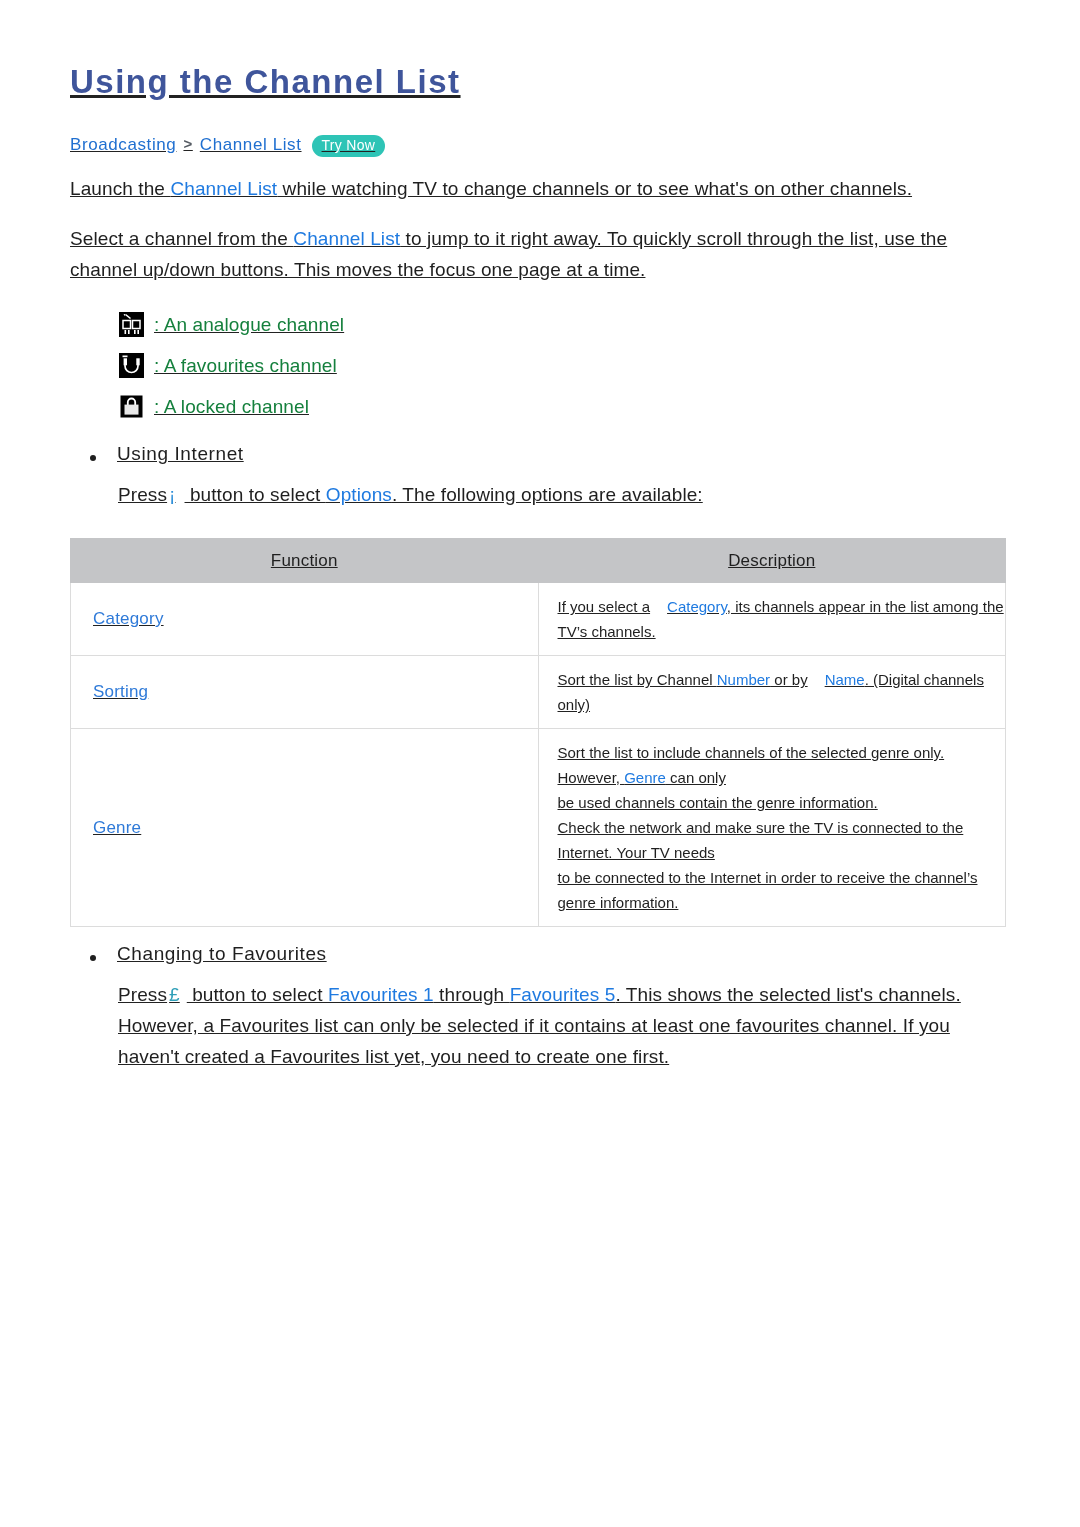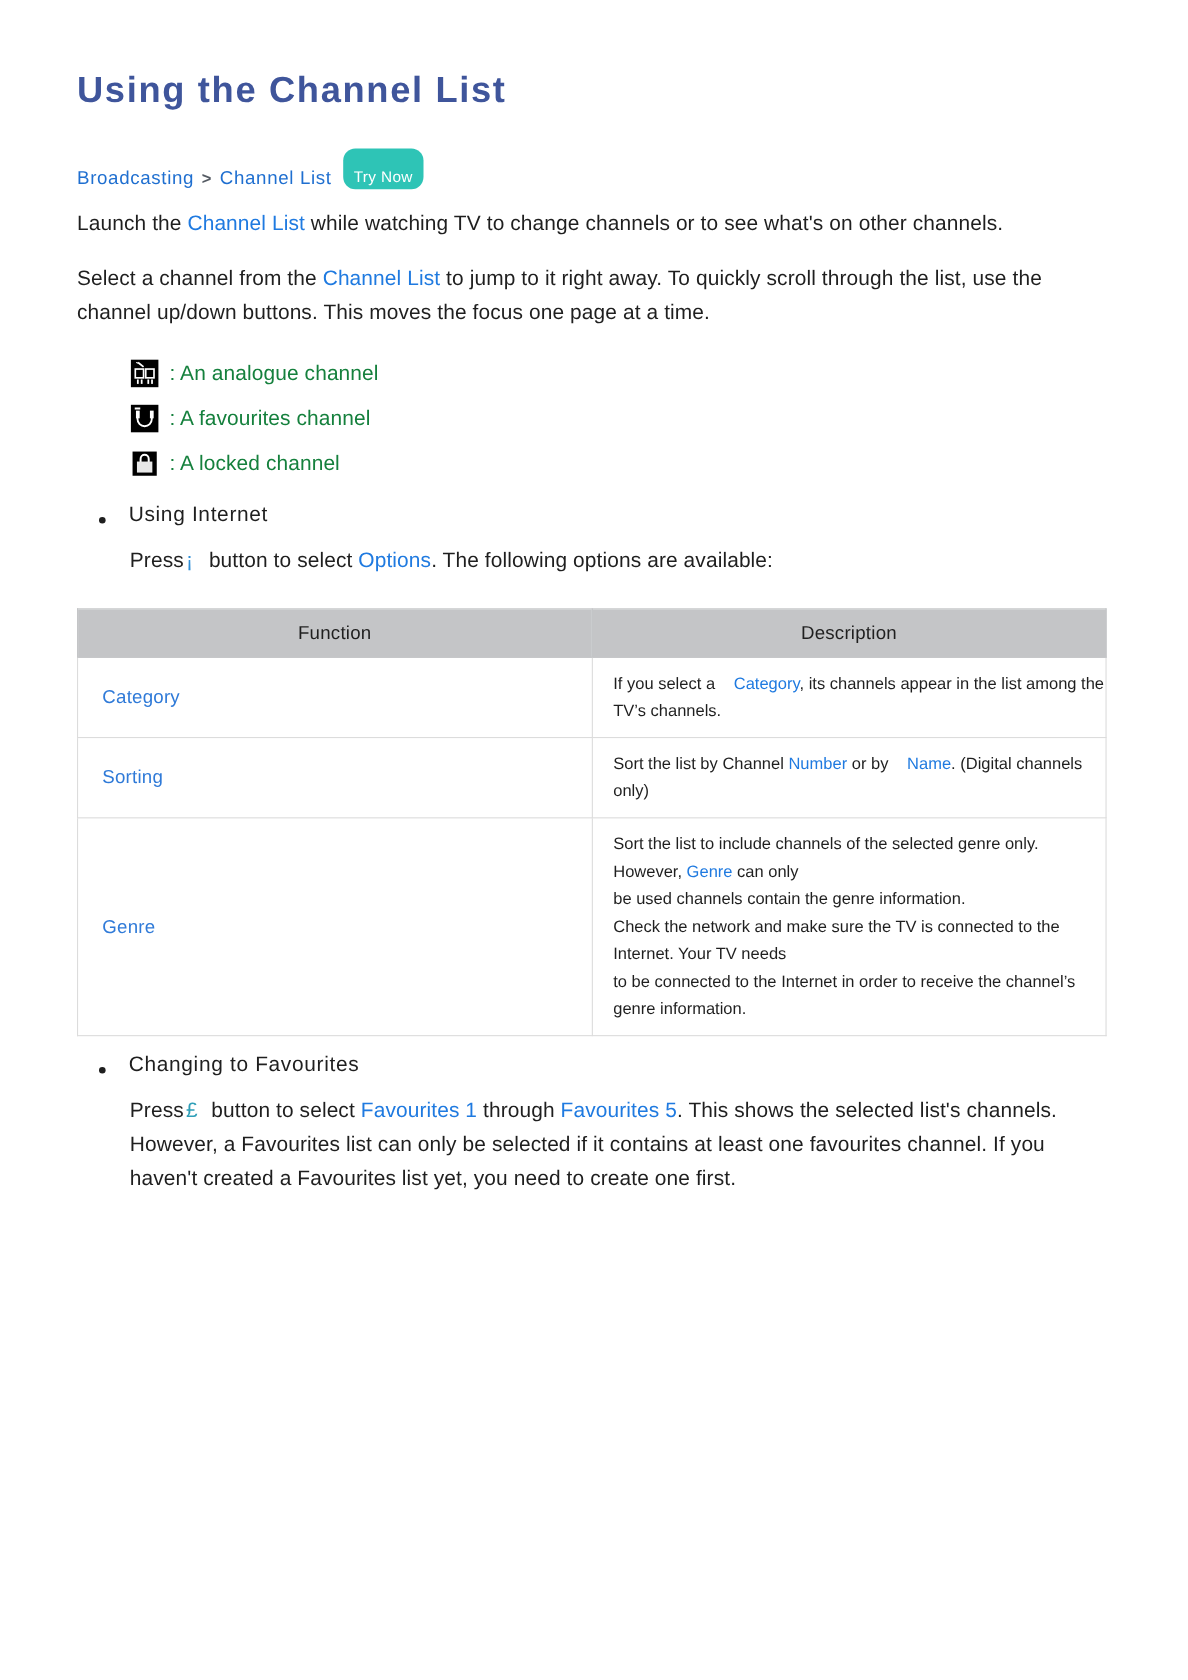--- a/index.html
+++ b/index.html
@@ -13,57 +13,58 @@
     font-family: "Liberation Sans", sans-serif;
     color: #222222;
     -webkit-font-smoothing: antialiased;
   }
   .page {
     position: relative;
     width: 1080px;
     height: 1527px;
     box-sizing: border-box;
     padding: 0 70px;
+    text-decoration: underline;
   }
 
   
   .page-title {
     margin: 0;
     padding-top: 62px;
     font-size: 33px;
     font-weight: bold;
     letter-spacing: 1.5px;
     color: #3f559b;
     line-height: 1.2;
   }
 
   
   .breadcrumb {
     margin-top: 33px;
     font-size: 17px;
     color: #1f6fd0;
     letter-spacing: 0.6px;
     display: flex;
-    align-items: flex-end;
+    align-items: flex-start;
     gap: 7px;
     line-height: 1.2;
   }
   .breadcrumb .chev {
     color: #555b63;
     font-size: 15px;
     font-weight: bold;
   }
   .try-now {
     display: inline-block;
     background: #2ec4b6;
     color: #ffffff;
     font-size: 14px;
     letter-spacing: 0.3px;
     border-radius: 11px;
-    padding: 17px 10px 3px 10px;
+    padding: 2px 10px 3px 10px;
     line-height: 1.25;
     margin-left: 3px;
   }
 
   
   .para {
     font-size: 19px;
     line-height: 31px;
     color: #1f1f1f;
     margin-top: 16px;

